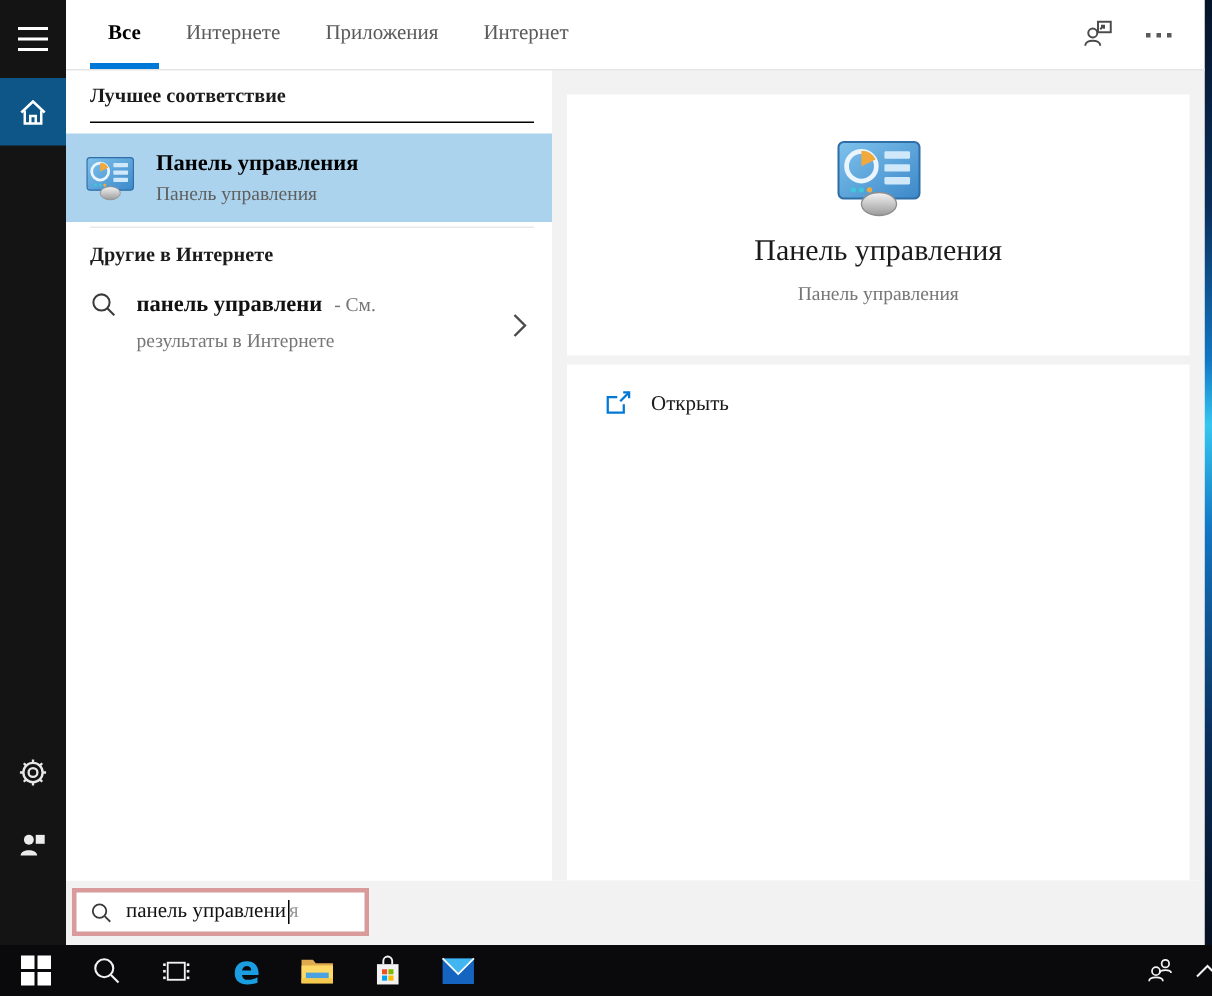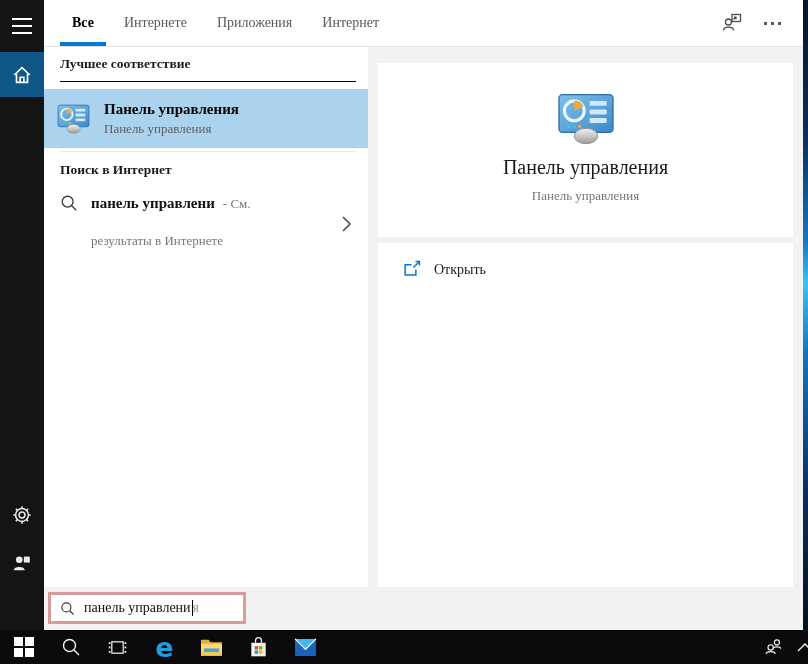--- a/index.html
+++ b/index.html
@@ -39,21 +39,21 @@
   .sec1{margin:10px 12px 0 16px;padding-bottom:9px;border-bottom:1px solid #000000;}
   .result-item{margin-top:7px;height:59px;background:#abd3ee;display:flex;align-items:center;padding-left:13px;}
   .result-text{margin-left:14px;}
   .result-title{font-size:15px;font-weight:bold;color:#000;}
   .result-sub{font-size:13px;color:#5f5f5f;margin-top:3px;}
   .sec2{margin:3px 12px 0 16px;padding-top:10px;border-top:1px solid #e8e8e8;}
   .web-item{display:flex;align-items:flex-start;padding:13px 16px 14px 16px;}
   .web-text{margin-left:13px;line-height:1.45;}
   .web-q{font-size:15px;font-weight:bold;color:#111;}
   .web-dim{font-size:13px;color:#767676;}
-  .web-line2{font-size:13px;color:#767676;margin-top:17px;}
+  .web-line2{font-size:13px;color:#767676;margin-top:3px;}
   .web-chevron{margin-left:auto;align-self:center;margin-top:6px;}
 
   
   .right-panel{position:absolute;left:368px;top:46px;right:5px;height:541px;background:#f2f2f2;}
   .card1{position:absolute;top:17px;left:10px;right:10px;height:174px;background:#fff;text-align:center;}
   .card1 .big-ico{margin-top:28px;}
   .pv-title{font-size:20px;color:#1a1a1a;margin-top:11px;}
   .pv-sub{font-size:13px;color:#767676;margin-top:9px;}
   .card2{position:absolute;top:197px;left:10px;right:10px;bottom:0;background:#fff;text-align:right;}
   .action-row{display:flex;align-items:center;gap:13px;padding:17px 0 0 24px;}
@@ -179,21 +179,21 @@
           <circle cx="19" cy="39.5" r="2" fill="#3ec6da"></circle>
         <circle cx="25" cy="39.5" r="2" fill="#f2a93b"></circle>
         <ellipse cx="32" cy="50" rx="13" ry="8.5" fill="url(#mgS)" stroke="#8d8d8d"></ellipse>
       </svg>
       <div class="result-text">
         <div class="result-title">Панель управления</div>
         <div class="result-sub">Панель управления</div>
       </div>
     </div>
 
-    <div class="sec-h sec2">Поиск в Интернет</div>
+    <div class="sec-h sec2">Другие в Интернете</div>
 
     <div class="web-item">
       <svg width="18" height="18" viewBox="0 0 20 20" style="margin-top:3px">
         <circle cx="8.5" cy="8.5" r="6" fill="none" stroke="#3b3b3b" stroke-width="1.5"></circle>
         <path d="M13 13 L18 18" stroke="#3b3b3b" stroke-width="1.5"></path>
       </svg>
       <div class="web-text">
         <div>
           <span class="web-q">панель управлени</span>
           <span class="web-dim" style="margin-left:4px">- См.</span>

